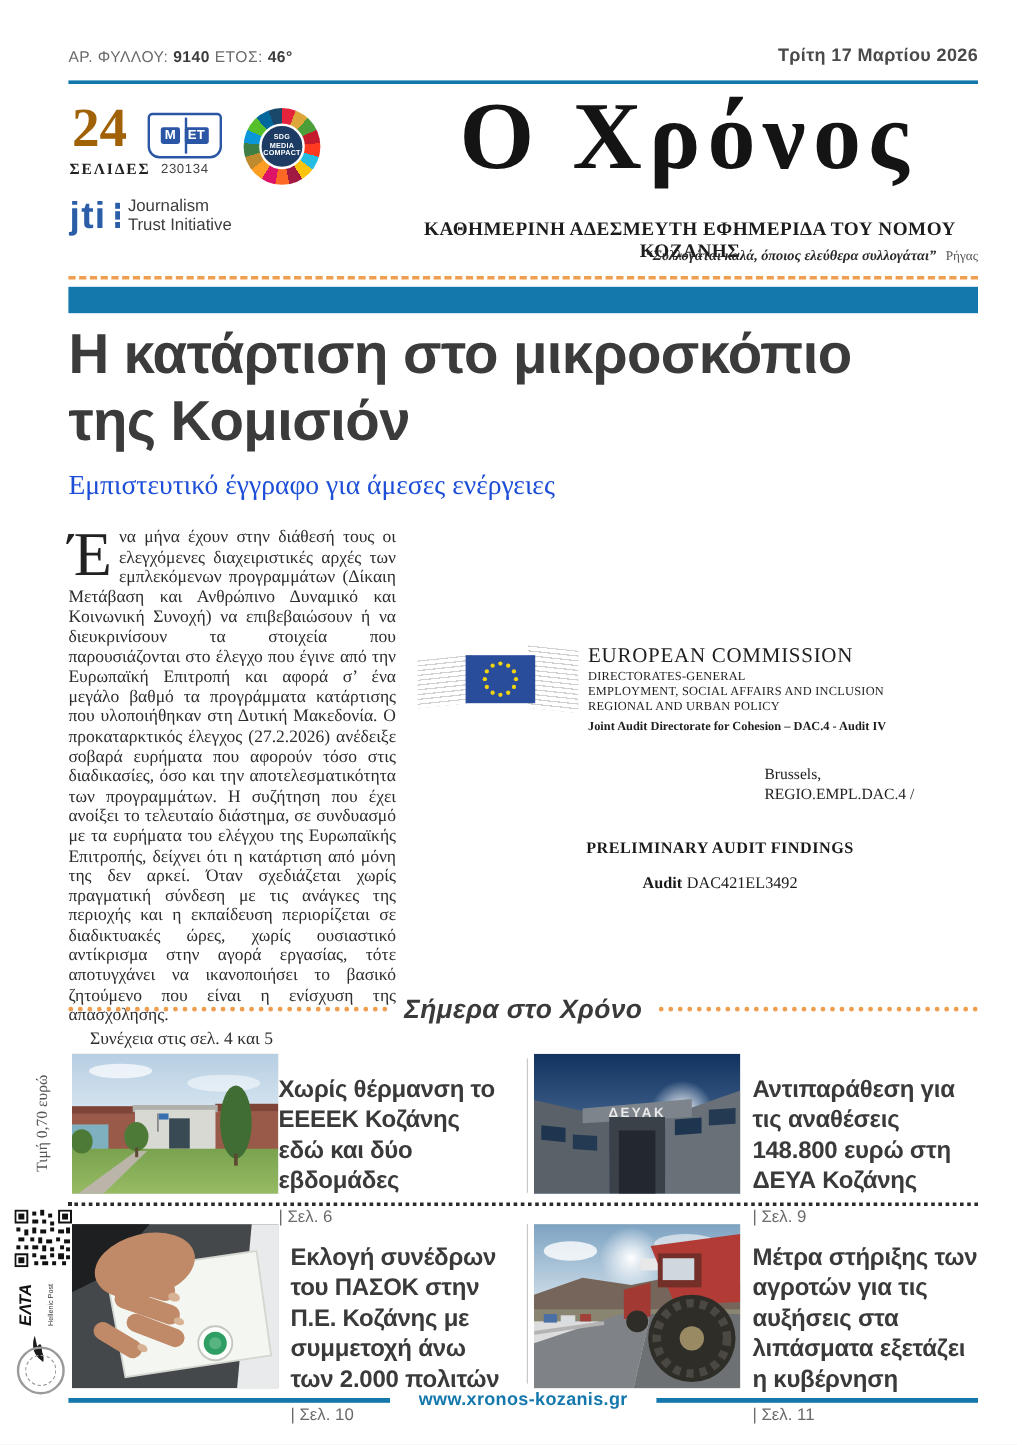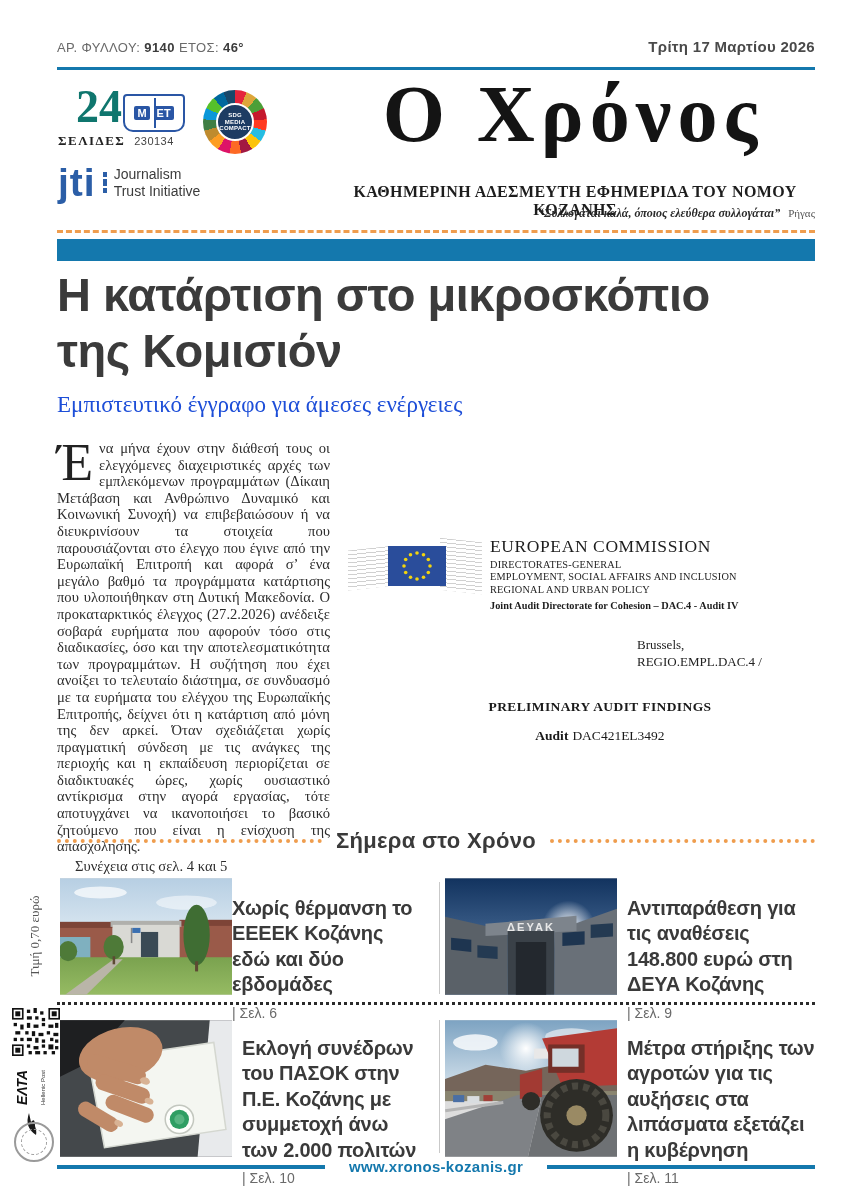--- a/index.html
+++ b/index.html
@@ -8,34 +8,34 @@
   .abs{position:absolute;}
   .serif{font-family:"Liberation Serif",serif;}
 
   
   .topbar-left{left:57px;top:40px;font-size:13px;color:#6a6a6a;letter-spacing:.4px;}
   .topbar-left b{color:#3c3c3c;}
   .topbar-right{right:45px;top:38px;font-size:15px;color:#4a4a4a;font-weight:bold;letter-spacing:.3px;}
   .blue-line{left:57px;right:45px;top:67px;height:3px;background:#1478ad;}
 
   
-  .pages-num{left:76px;top:84px;font-family:"Liberation Serif",serif;font-size:46px;font-weight:bold;color:#0f766e;line-height:1;}
+  .pages-num{left:60px;top:84px;font-family:"Liberation Serif",serif;font-size:46px;font-weight:bold;color:#a16207;line-height:1;}
   .pages-label{left:58px;top:133px;font-family:"Liberation Serif",serif;font-size:13px;font-weight:bold;letter-spacing:1.5px;color:#222;}
   .met-logo{left:123px;top:94px;width:62px;text-align:center;}
   .met-book{position:relative;width:58px;height:34px;margin:0 auto;border:2px solid #2a56a5;border-radius:4px 4px 10px 10px;background:#fff;display:flex;align-items:center;justify-content:center;gap:4px;}
   .met-book:before{content:"";position:absolute;left:50%;top:2px;bottom:2px;width:2px;background:#2a56a5;}
   .met-cell{background:#2a56a5;color:#fff;font-size:11px;font-weight:bold;padding:1px 3px;border-radius:2px;z-index:1;}
   .met-number{font-size:11px;color:#444;margin-top:3px;letter-spacing:.5px;}
   .sdg-logo{left:203px;top:90px;width:64px;height:64px;border-radius:50%;
      background:conic-gradient(#e5243b 0 21deg,#dda63a 21deg 42deg,#4c9f38 42deg 64deg,#c5192d 64deg 85deg,#ff3a21 85deg 106deg,#26bde2 106deg 127deg,#fcc30b 127deg 148deg,#a21942 148deg 169deg,#fd6925 169deg 190deg,#dd1367 190deg 212deg,#fd9d24 212deg 233deg,#bf8b2e 233deg 254deg,#3f7e44 254deg 275deg,#0a97d9 275deg 296deg,#56c02b 296deg 318deg,#00689d 318deg 339deg,#19486a 339deg 360deg);}
   .sdg-center{position:absolute;inset:13px;border-radius:50%;background:#1d3c63;border:2px solid #fff;
      display:flex;flex-direction:column;align-items:center;justify-content:center;color:#fff;
      font-size:6px;line-height:1.15;font-weight:bold;text-align:center;letter-spacing:.2px;}
   .jti{left:58px;top:163px;display:flex;align-items:center;gap:7px;}
-  .jti-abbr{font-size:39px;font-weight:bold;color:#2b5ea7;line-height:1;letter-spacing:1px;}
+  .jti-abbr{font-size:31px;font-weight:bold;color:#2b5ea7;line-height:1;letter-spacing:1px;}
   .jti-dots{display:flex;flex-direction:column;gap:2px;}
   .jti-dots i{width:4px;height:5px;background:#2b5ea7;display:block;}
   .jti-dots i:nth-child(2){height:7px;}
   .jti-text{font-size:14px;color:#3c3c3c;line-height:1.15;}
 
   .paper-title{left:330px;top:74px;width:486px;text-align:center;font-family:"Liberation Serif",serif;
      font-weight:bold;font-size:80px;letter-spacing:6px;color:#141414;line-height:1;}
   .paper-subtitle{left:335px;top:183px;width:480px;text-align:center;font-family:"Liberation Serif",serif;
      font-weight:bold;font-size:16px;color:#1d1d1d;letter-spacing:.4px;}
   .motto{right:45px;top:206px;font-family:"Liberation Serif",serif;font-size:12px;color:#2a2a2a;font-weight:bold;font-style:italic;}
@@ -59,21 +59,21 @@
   .ec-org{font-size:17.5px;letter-spacing:.6px;}
   .ec-line{font-size:10.3px;margin-top:1.5px;letter-spacing:.2px;}
   .ec-dir{font-size:10.3px;font-weight:bold;margin-top:5px;}
   .ec-place{left:637px;top:637px;font-family:"Liberation Serif",serif;font-size:13px;color:#222;line-height:1.3;}
   .ec-findings{left:450px;top:699px;width:300px;text-align:center;font-family:"Liberation Serif",serif;
      font-size:13.5px;font-weight:bold;color:#1a1a1a;letter-spacing:.4px;}
   .ec-audit{left:450px;top:728px;width:300px;text-align:center;font-family:"Liberation Serif",serif;font-size:13.5px;color:#1a1a1a;}
   .ec-audit b{margin-right:4px;}
 
   
-  .today{left:57px;right:45px;top:828px;display:flex;align-items:center;gap:14px;}
+  .today{left:57px;right:45px;top:828px;display:flex;align-items:center;gap:14px;font-style:italic;}
   .today .dots{flex:1;border-top:4px dotted #ef9d4e;}
   .today-title{font-size:22px;font-weight:bold;color:#3a3a3a;letter-spacing:.3px;}
 
   .photo{position:absolute;overflow:hidden;background:#ddd;text-align:right;}
   .story{position:absolute;}
   .story-h{font-size:20px;font-weight:bold;color:#3a3a3a;line-height:1.27;letter-spacing:-.2px;}
   .story-ref{margin-top:7px;font-size:14px;color:#6a6a6a;}
   .row-divider{left:57px;right:45px;top:1002px;border-top:3px dotted #2a2a2a;}
   .v-divider{position:absolute;width:1px;background:#c9c9c9;}
 

